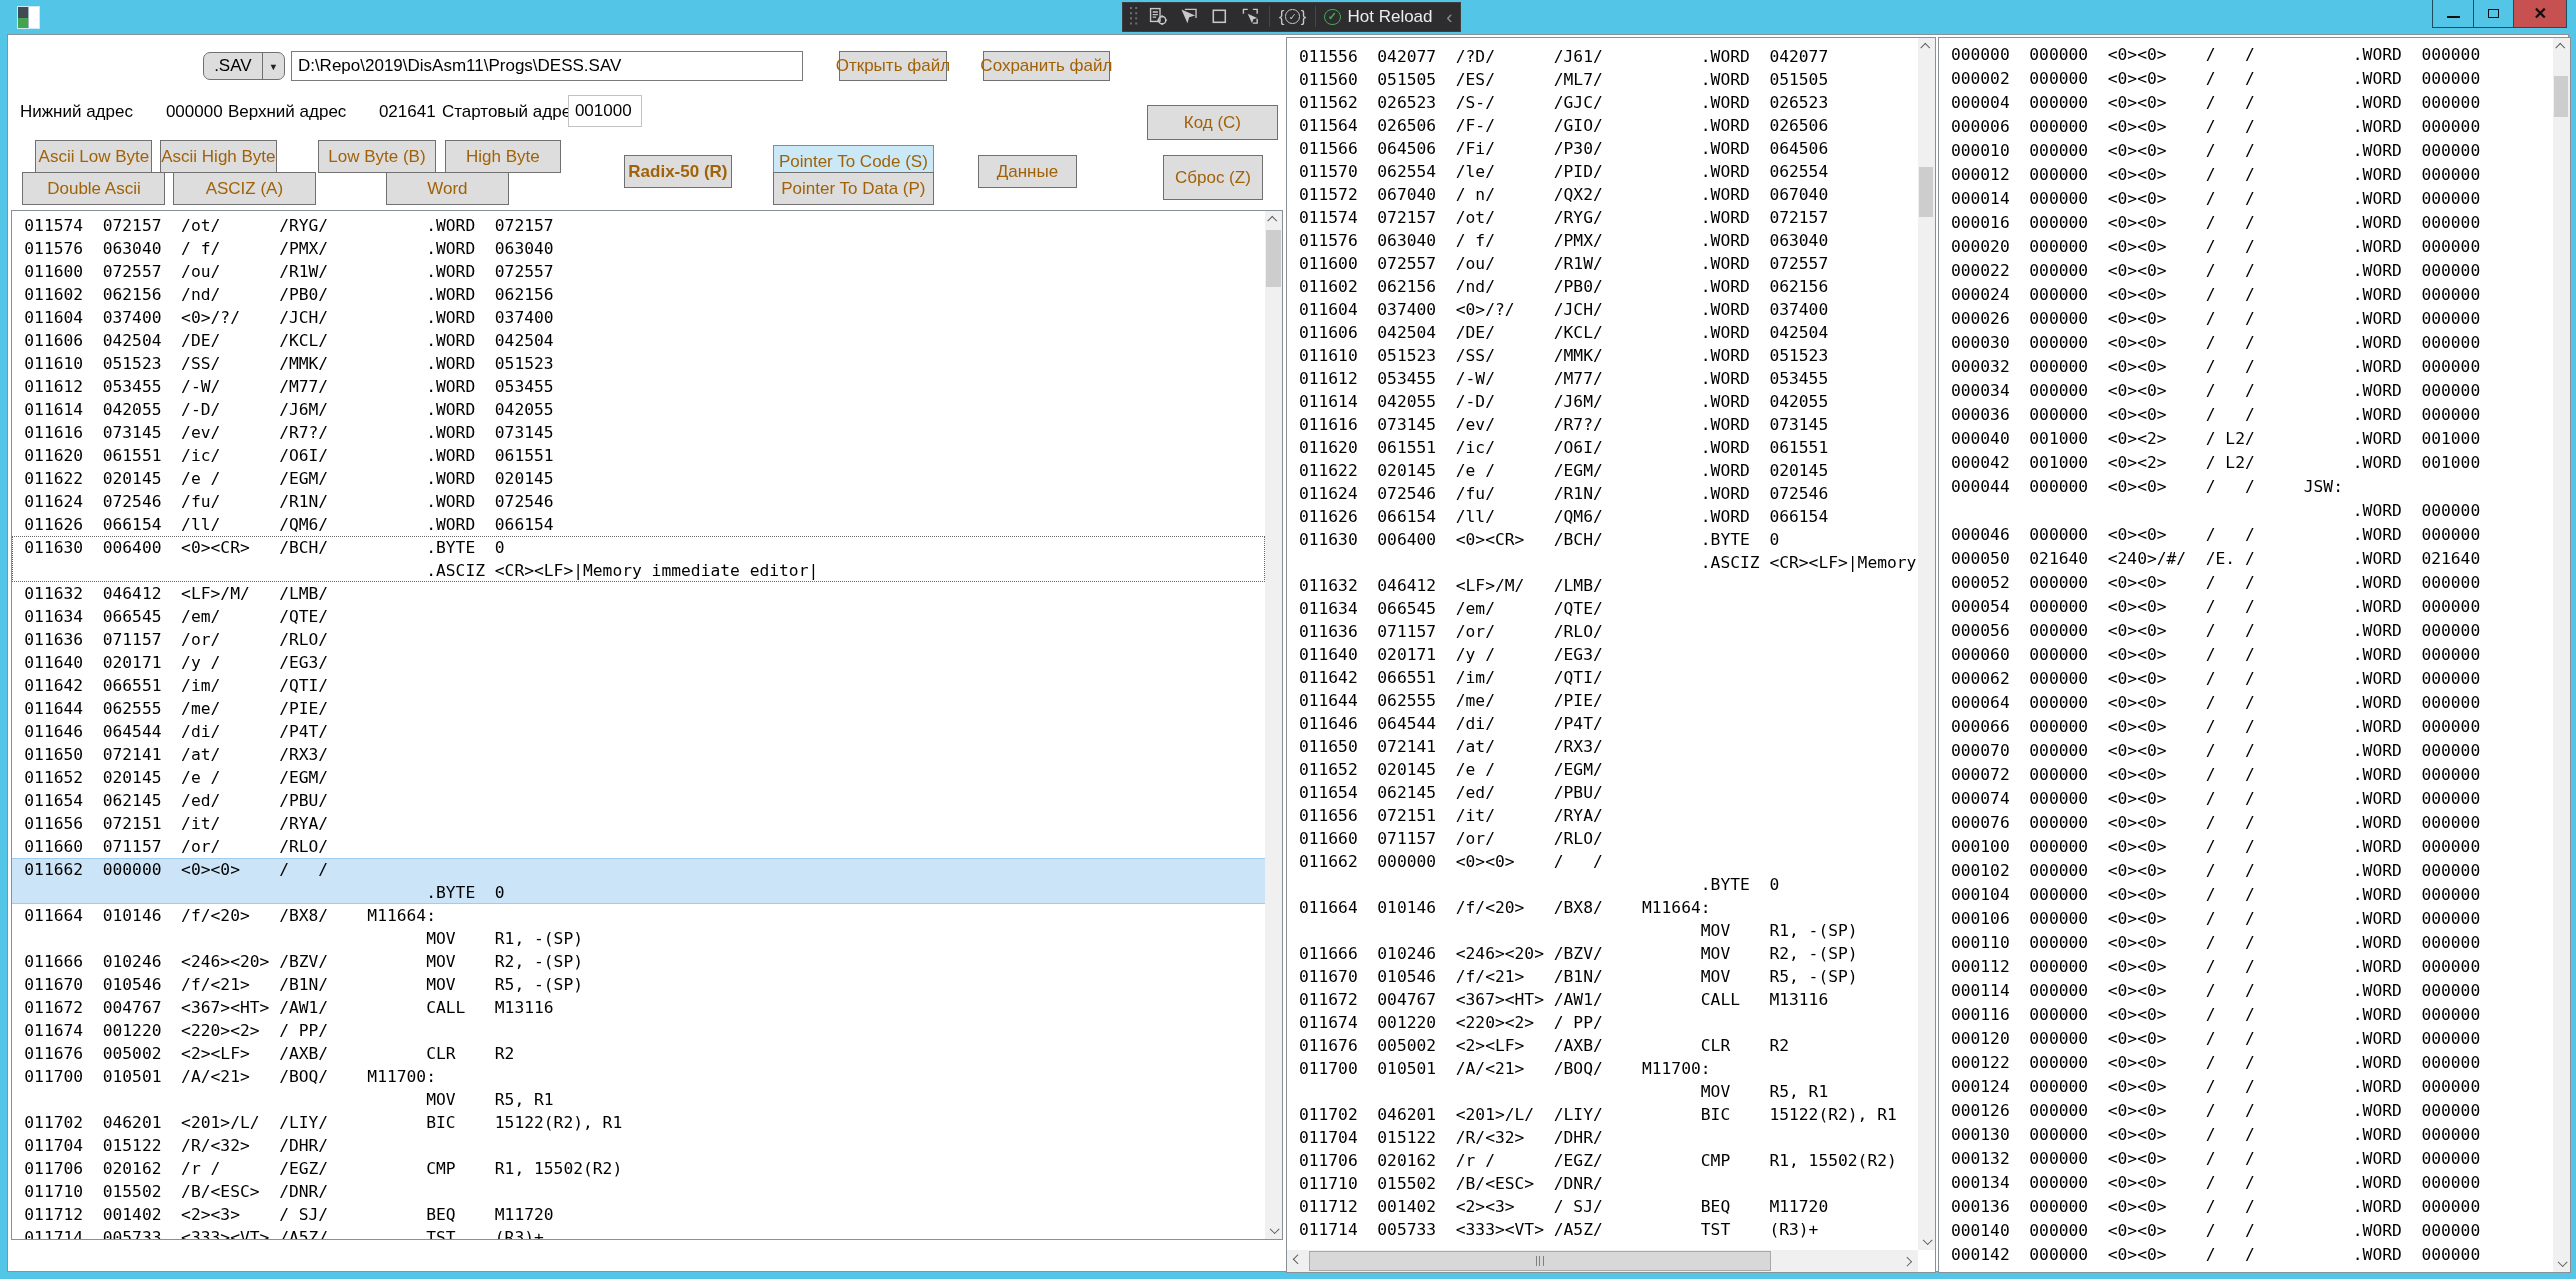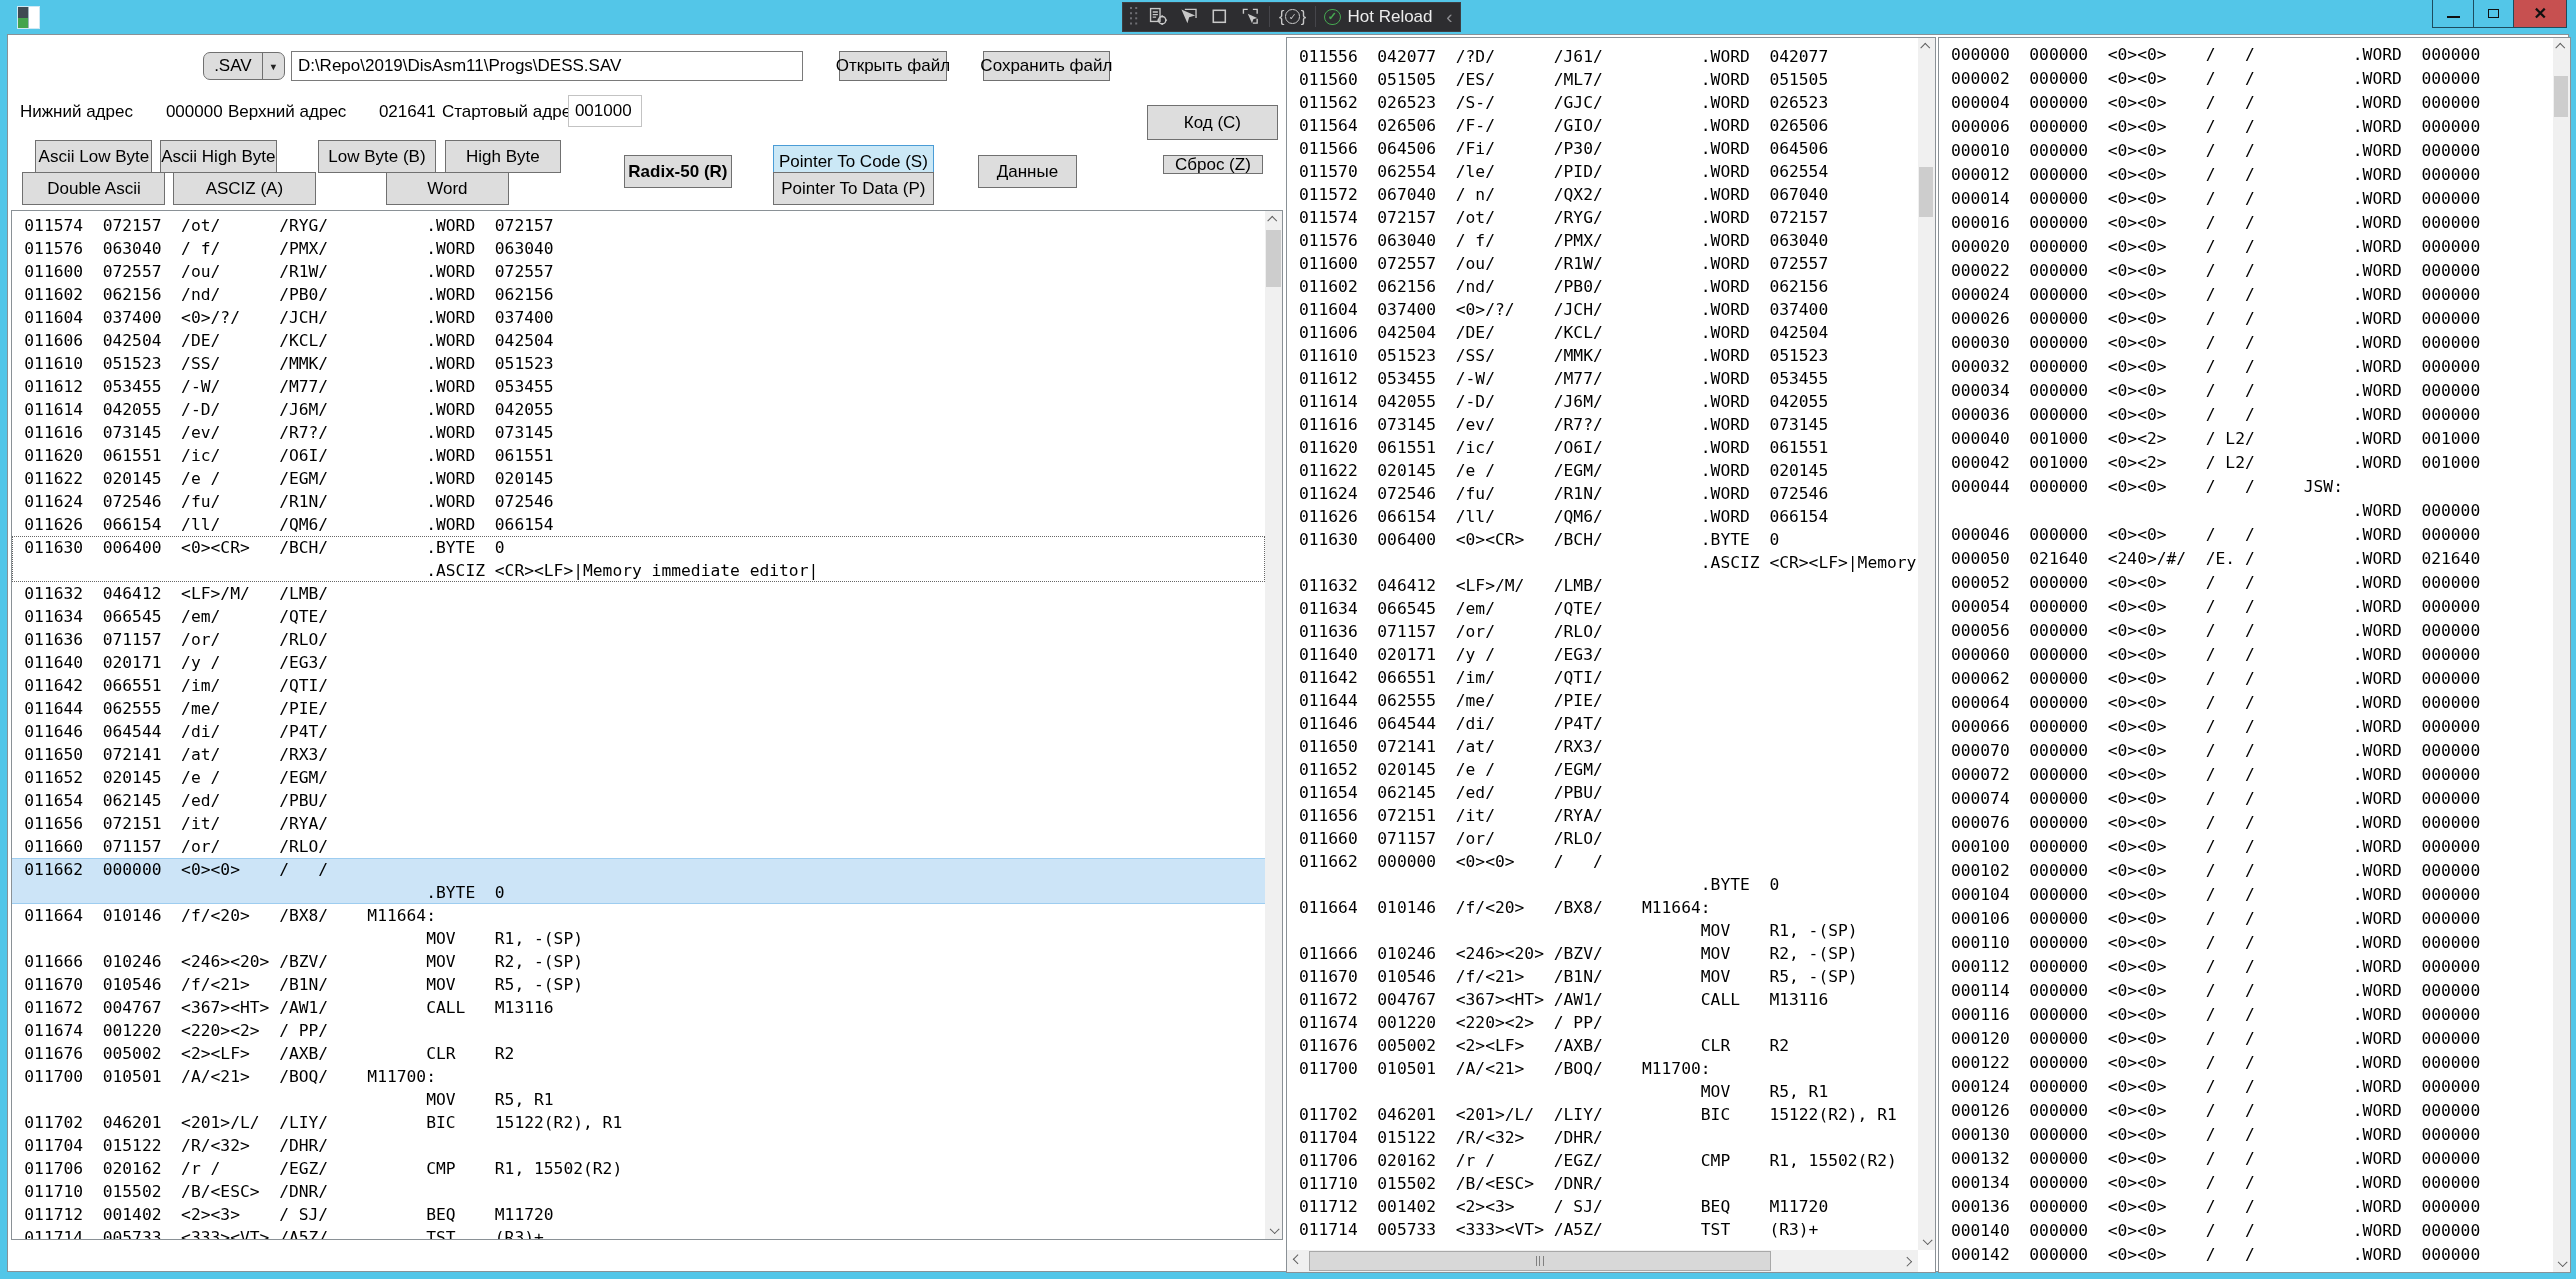--- a/index.html
+++ b/index.html
@@ -34,21 +34,21 @@
   .hr-status { display:flex; align-items:center; gap:6.9px; }
   .hr-ring { width:16.3px; height:16.3px; border:1.7px solid #46a851; border-radius:50%; color:#46a851; font-size:11px; font-weight:bold; display:flex; align-items:center; justify-content:center; }
   .hr-text { color:#ececec; font-size:17px; }
   .hr-chevron { color:#8f8f93; font-size:19px; margin-left:5.2px; }
 
   
   .content { position:absolute; left:6.9px; top:34px; width:2562px; height:1238px; background:#ffffff; border:0.9px solid #8a9196; }
 
   .txt { position:absolute; font-size:17px; color:#000; white-space:nowrap; }
 
-  .btn { position:absolute; background:#dddddd; border:0.9px solid #707070; font-size:17px; color:#000000;
+  .btn { position:absolute; background:#dddddd; border:0.9px solid #707070; font-size:17px; color:#a16207;
          display:flex; align-items:center; justify-content:center; white-space:nowrap; }
   .btn.toggled { background:#cbe8f6; border:0.9px solid #4a9cd6;margin-top:6px; }
 
   .combo { position:absolute; display:flex; background:#dddddd; border:0.9px solid #707070; }
   .combo .val { width:58px; display:flex; align-items:center; justify-content:center; font-size:17px; }
   .combo .arrow-btn { width:22px; border-left:0.9px solid #707070; display:flex; align-items:center; justify-content:center; font-size:9.4px; color:#222; }
 
   .textbox { position:absolute; background:#ffffff; border:0.9px solid #7a7a7a; font-size:17px; padding:0 6px; display:flex; align-items:center; white-space:nowrap; overflow:hidden; }
   .textbox.light { border:0.9px solid #c3c3c3; }
 
@@ -178,21 +178,21 @@
   <button class="btn" style="left:310px; top:105px; width:118px; height:33px;">Low Byte (B)</button>
   <button class="btn" style="left:437px; top:105px; width:116px; height:33px;">High Byte</button>
   <button class="btn" style="left:14.6px; top:137px; width:143px; height:33px;">Double Ascii</button>
   <button class="btn" style="left:165px; top:137px; width:143px; height:33px;">ASCIZ (A)</button>
   <button class="btn" style="left:378px; top:137px; width:123px; height:33px;">Word</button>
   <button class="btn" style="left:616px; top:120px; width:108px; height:33px;font-weight:bold;">Radix-50 (R)</button>
   <button class="btn toggled" style="left:765px; top:104px; width:161px; height:33px;">Pointer To Code (S)</button>
   <button class="btn" style="left:765px; top:137px; width:161px; height:33px;">Pointer To Data (P)</button>
   <button class="btn" style="left:970px; top:120px; width:99px; height:33px;">Данные</button>
   <button class="btn" style="left:1139px; top:70px; width:131px; height:35px;">Код (C)</button>
-  <button class="btn" style="left:1155px; top:120px; width:100px; height:19px;">Сброс (Z)</button>
+  <button class="btn" style="left:1155px; top:120px; width:100px; height:45px;">Сброс (Z)</button>
 
   <div class="listbox" style="left:3.4px; top:175px; width:1272px; height:1030px;">
     <div class="rows" style="right:17px;">
         <div class="lrow">
           <div class="lline">011574  072157  /ot/      /RYG/          .WORD  072157</div>
         </div>
         <div class="lrow">
           <div class="lline">011576  063040  / f/      /PMX/          .WORD  063040</div>
         </div>
         <div class="lrow">

